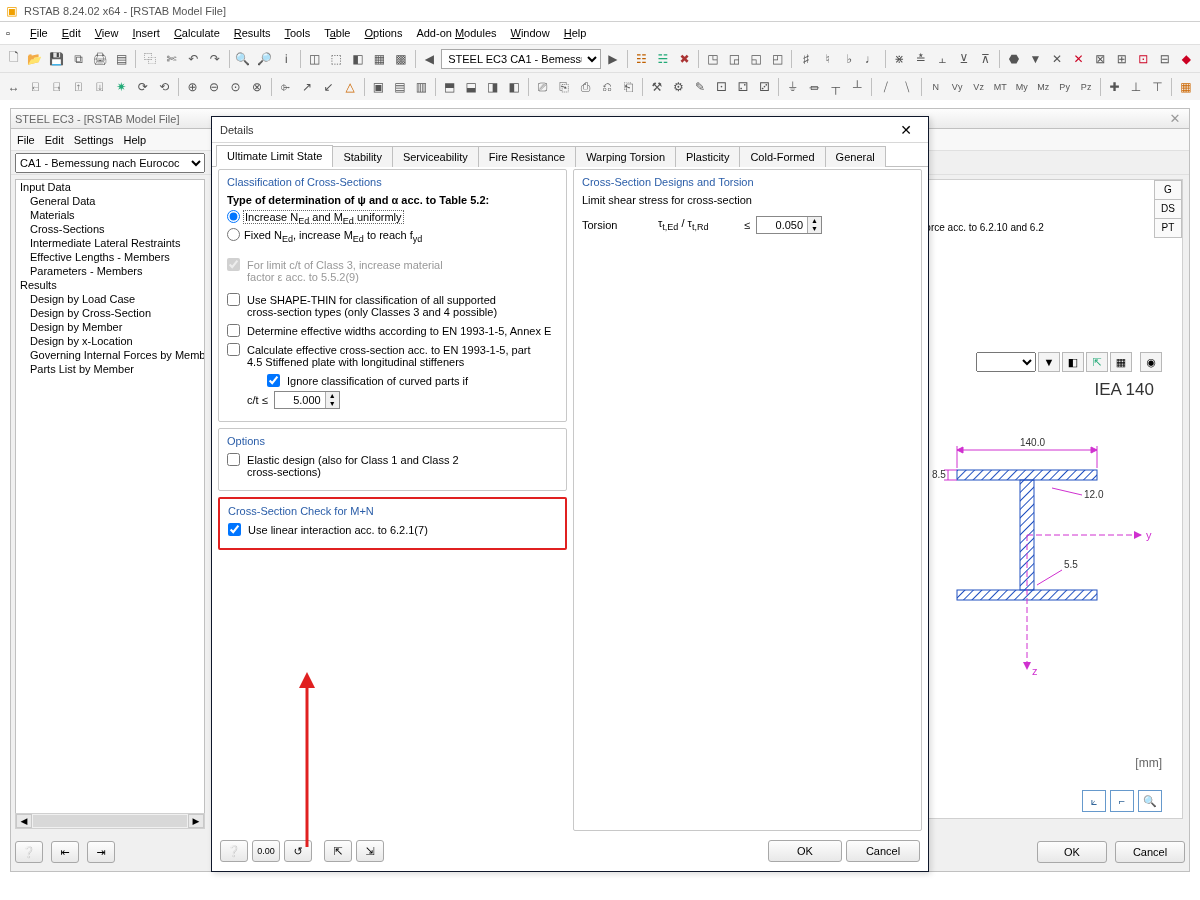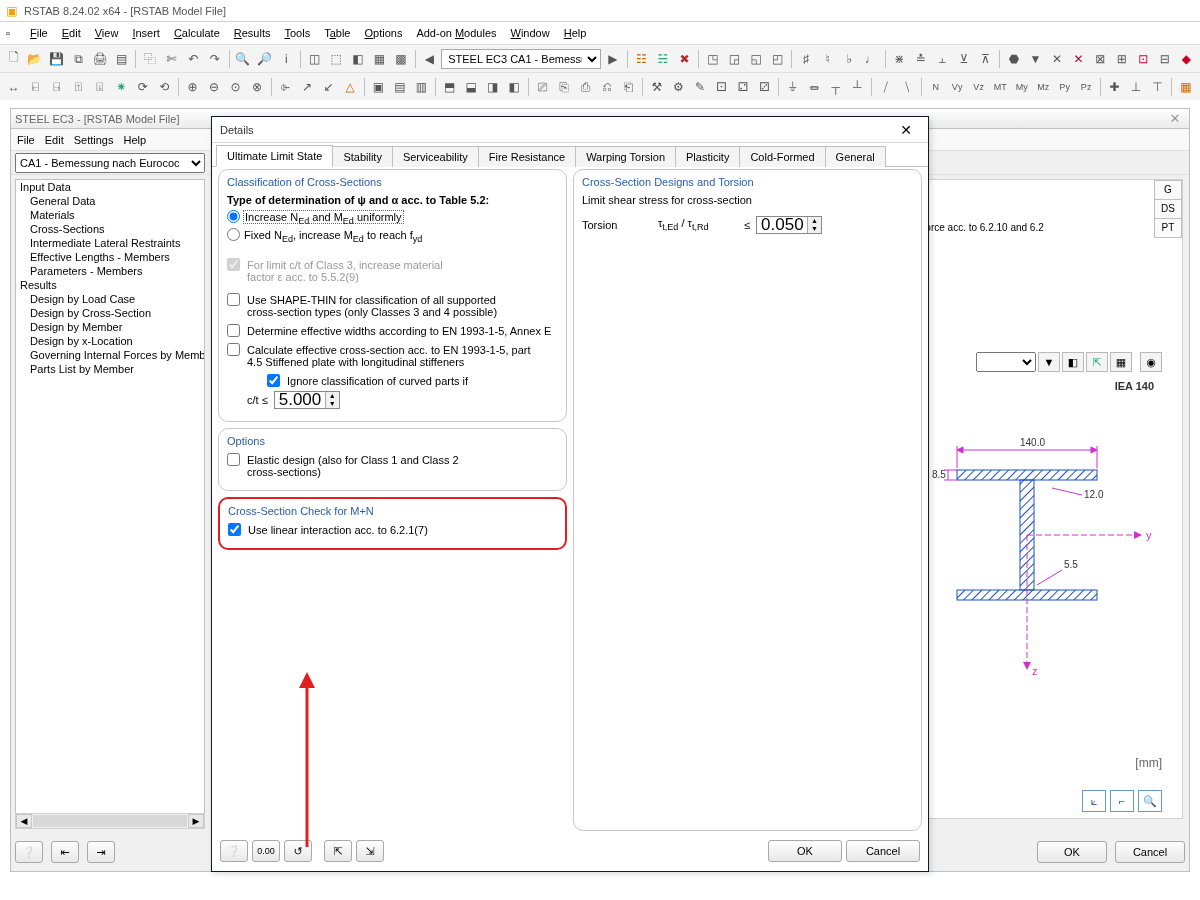--- a/index.html
+++ b/index.html
@@ -30,21 +30,21 @@
 .tree-pane { position: absolute; left: 4px; top: 70px; width: 190px; height: 640px; background: #fff; border: 1px solid #c0c0c0; overflow: hidden;}
 .tree-pane .tree-item { padding: 1px 4px 1px 14px; white-space: nowrap; position: relative; }
 .tree-pane .tree-root { padding-left: 4px; font-weight: normal; }
 
 .right-bg { position: absolute; left: 200px; top: 70px; right: 6px; height: 640px; background: #fff; border: 1px solid #d0d0d0; }
 .right-bg .tags { position: absolute; right: 0; top: 0; }
 .right-bg .tag { display: block; width: 28px; height: 20px; border: 1px solid #c0c0c0; text-align: center; line-height: 18px; font-size: 10px; margin-bottom: -1px; background: #fafafa;}
 .right-bg .line-info { position: absolute; left: 700px; top: 42px; font-size: 10px; }
 
 .draw-area { position: absolute; right: 20px; top: 200px; width: 250px; height: 390px; background: #fff; }
-.draw-area .label { position: absolute; top: 0; right: 8px; font-size: 11px; color: #333; font-weight: bold; }
+.draw-area .label { position: absolute; top: 0; right: 8px; font-size: 17px; color: #333; }
 .draw-area svg { position: absolute; left: 0; top: 20px; }
 .draw-area .mm { position: absolute; right: 0; bottom: 0; font-size: 12px; color: #666; }
 
 .mini-toolbar { position: absolute; right: 20px; top: 172px; display: flex; gap: 2px; }
 .mini-toolbar .mtb { width: 22px; height: 20px; border: 1px solid #b8b8b8; background: #f4f4f4; display: inline-flex; align-items: center; justify-content: center; font-size: 11px; }
 .mini-toolbar select { height: 20px; width: 60px; }
 
 .scrollbar-h { position: absolute; left: 4px; bottom: 42px; width: 190px; height: 16px; background: #f0f0f0; border: 1px solid #d0d0d0; display: flex; align-items: center; }
 .scrollbar-h .arrow { width: 16px; height: 14px; background: #e8e8e8; border: 1px solid #c8c8c8; text-align: center; font-size: 9px; line-height: 12px;}
 .scrollbar-h .thumb { flex: 1; height: 12px; background: #d8d8d8; margin: 0 1px; }
@@ -61,29 +61,29 @@
 .dialog-titlebar .dlg-title { color: #333; }
 .dialog-titlebar .dlg-close { margin-left: auto; width: 28px; height: 20px; display: flex; align-items: center; justify-content: center; font-size: 14px; cursor: default; }
 
 .tab-strip { height: 24px; display: flex; align-items: flex-end; padding: 0 4px; gap: 0; border-bottom: 1px solid #c0c0c0; }
 .tab { padding: 4px 10px; border: 1px solid #c0c0c0; border-bottom: none; background: #f4f4f4; font-size: 11px; position: relative; top: 1px; margin-right: -1px; cursor: default;}
 .tab.active { background: #fff; border-bottom: 1px solid #fff; }
 
 .dialog-body { position: absolute; top: 52px; left: 6px; right: 6px; bottom: 40px; display: flex; gap: 6px; }
 .col { flex: 1; display: flex; flex-direction: column; gap: 6px; }
 
-.group { border: 1px solid #c8c8c8; border-radius: 10px; padding: 6px 8px 10px 8px; }
+.group { border: 1px solid #c8c8c8; border-radius: 2px; padding: 6px 8px 10px 8px; }
 .group-title { color: #2a5da8; font-size: 11px; margin-bottom: 6px; }
 .group label { display: block; margin: 2px 0; }
 .group .sub { display: flex; align-items: center; gap: 6px; margin: 2px 0; }
 .group .indent { margin-left: 20px; }
 input[type=checkbox], input[type=radio] { margin-right: 4px; vertical-align: -2px; }
 .disabled-text { color: #999; }
 .spin { display: inline-flex; border: 1px solid #888; height: 18px; }
-.spin input { border: none; width: 50px; text-align: right; padding: 0 4px; font-size: 17px; height: 16px; }
+.spin input { border: none; width: 50px; text-align: right; padding: 0 4px; font-size: 11px; height: 16px; }
 .spin .arrows { width: 14px; display: flex; flex-direction: column; border-left: 1px solid #aaa; }
 .spin .arrows span { flex:1; font-size: 7px; line-height: 7px; text-align: center; background: #f0f0f0; cursor: default;}
 
 .dialog-footer { position: absolute; bottom: 6px; left: 8px; right: 8px; height: 28px; display: flex; align-items: center; gap: 4px; }
 .dialog-footer .spacer { flex: 1; }
 
 .arrow-annotation { position: absolute; left: 299px; top: 672px; z-index: 20; pointer-events: none;}
 
 .bottom-icons { position: absolute; right: 20px; bottom: 40px; display: flex; gap: 4px; }
 .bottom-icons .mtb { width: 24px; height: 22px; border: 1px solid #6699cc; display: inline-flex; align-items: center; justify-content: center; color: #336699;}

